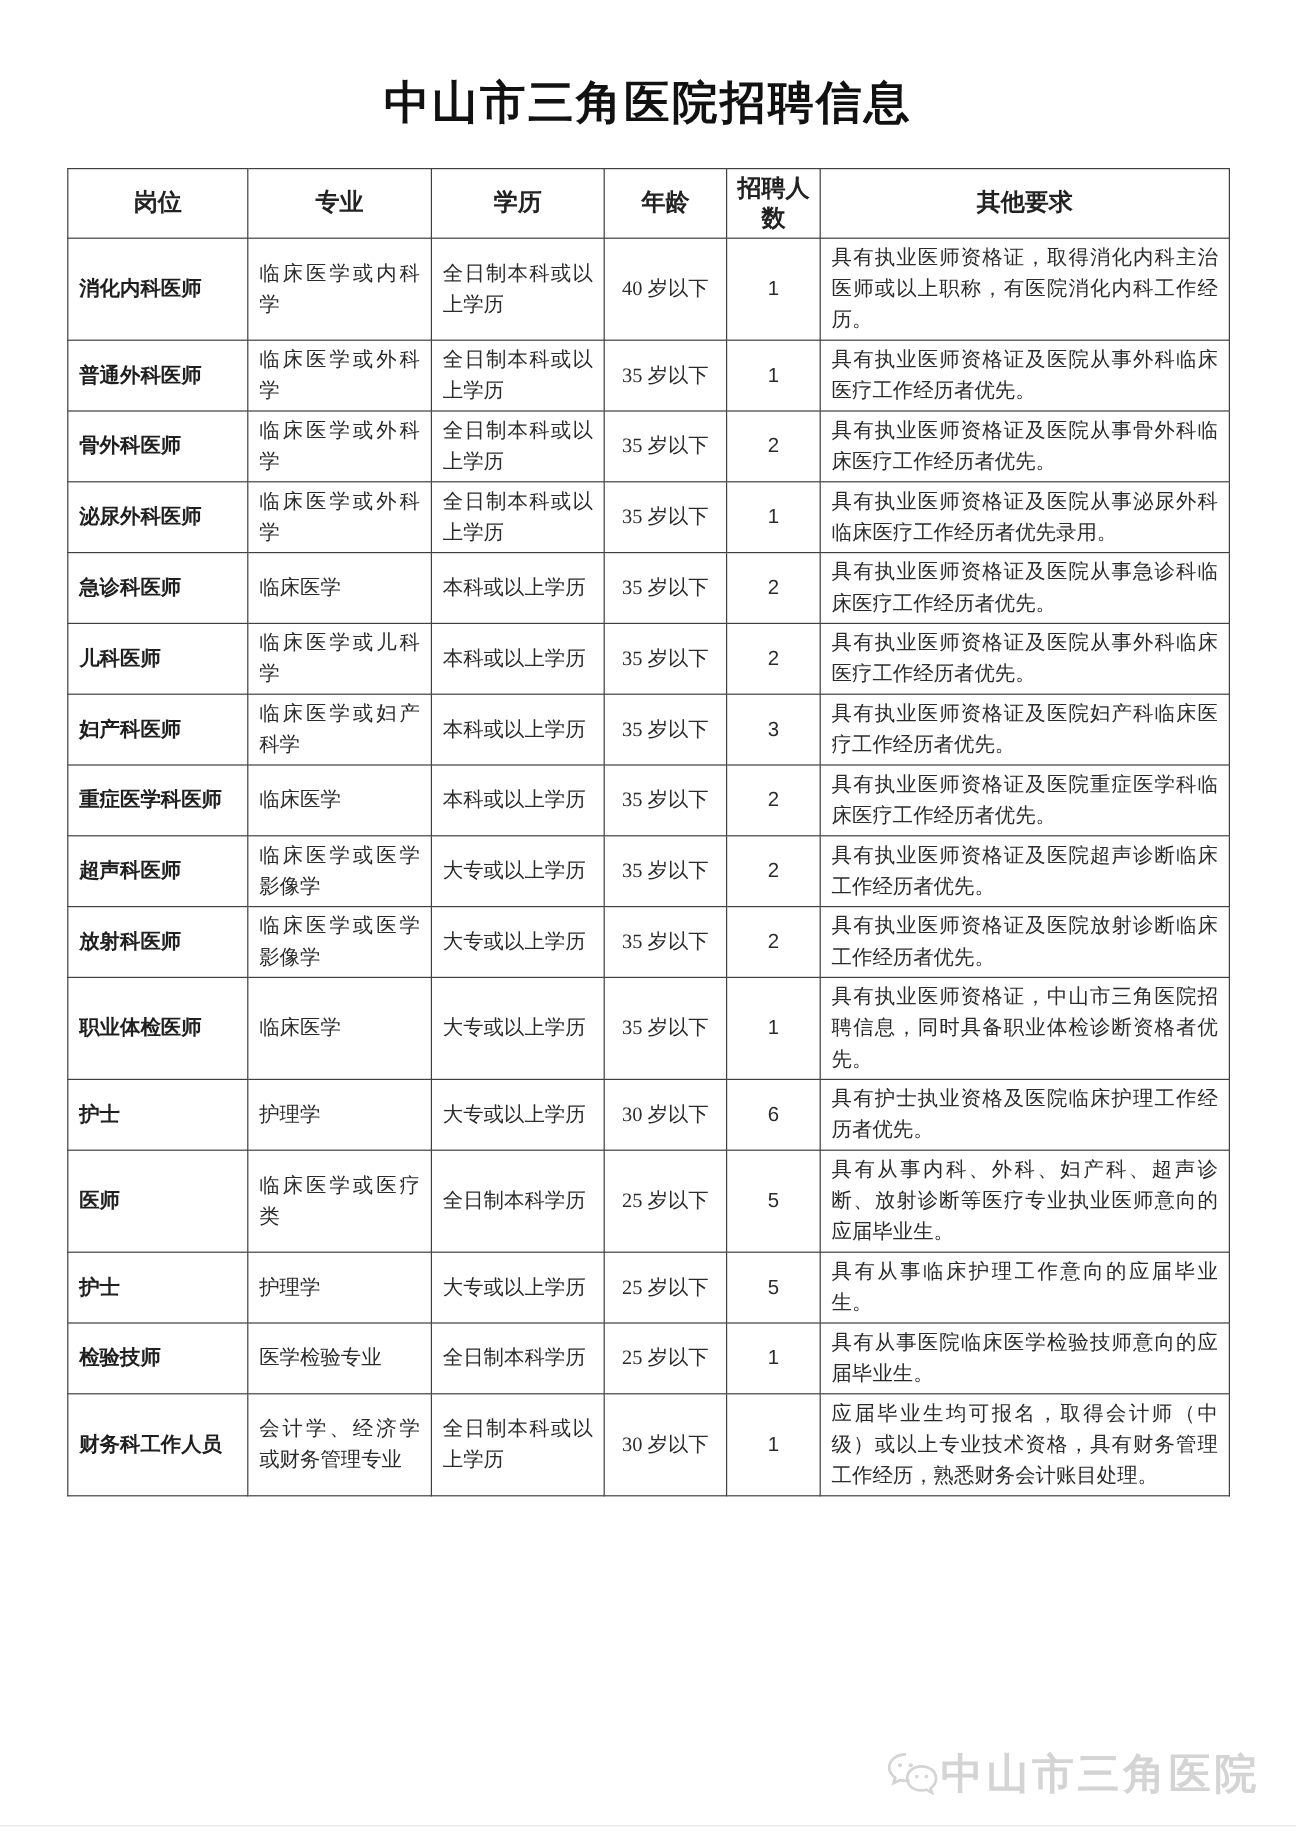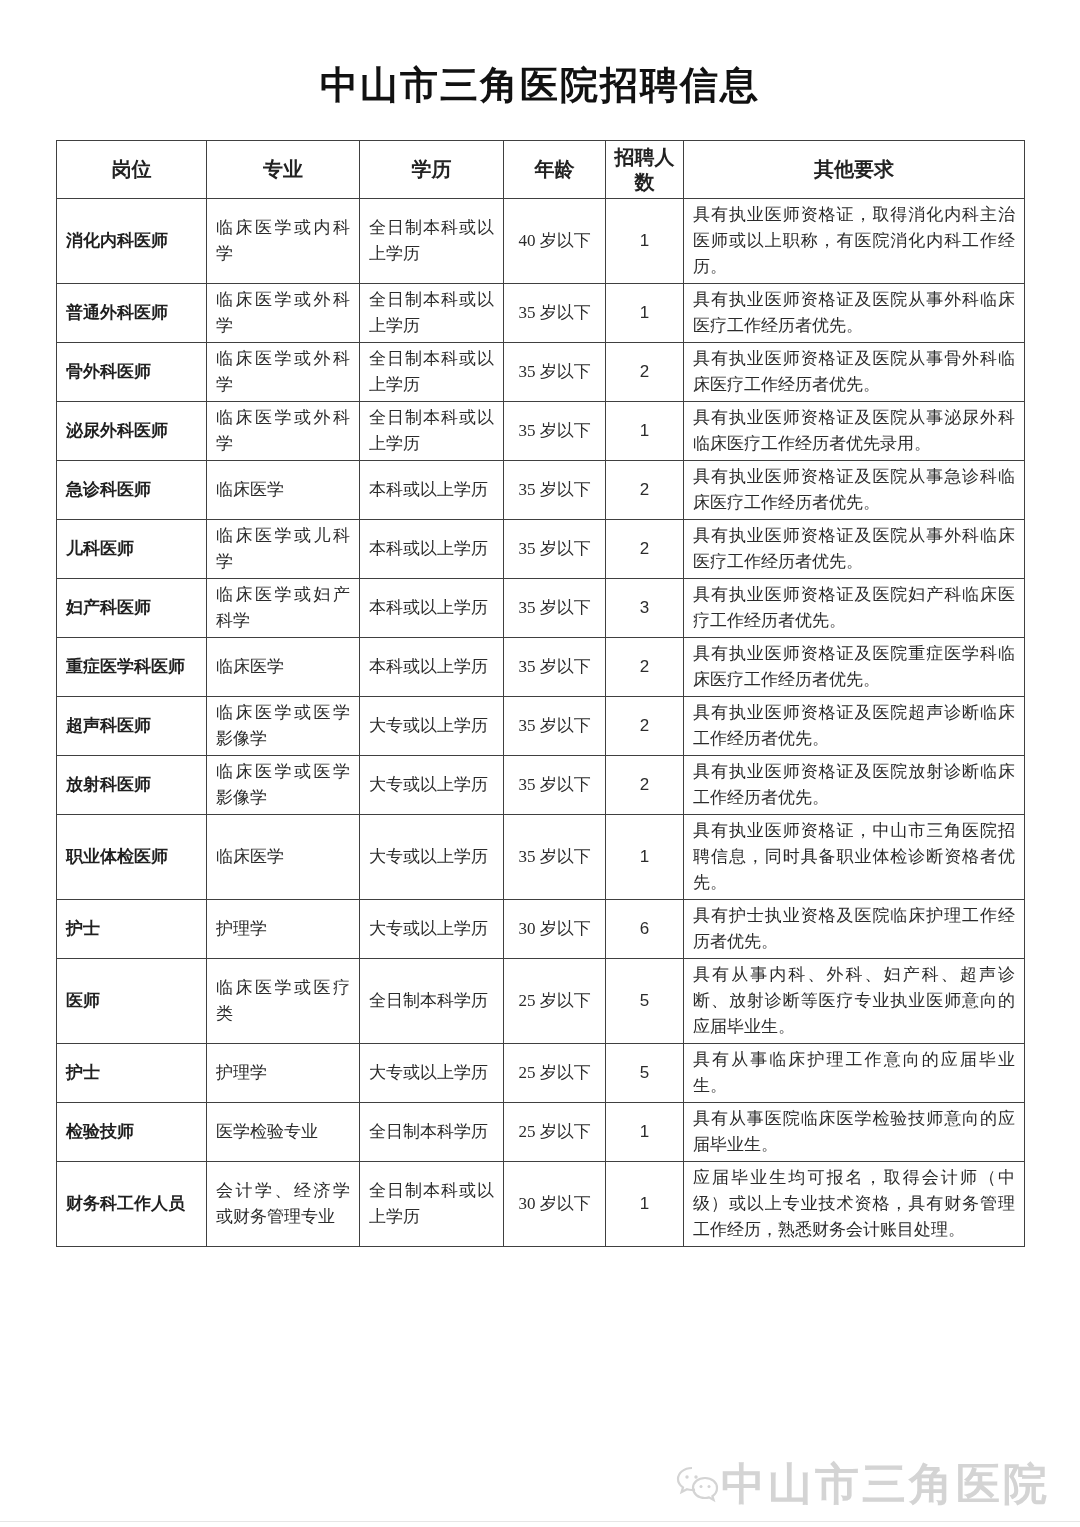--- a/index.html
+++ b/index.html
@@ -28,21 +28,21 @@
   td.c-pos  { font-weight:bold; color:#1f1f1f; font-size:18px; text-align:left; }
   td.c-major, td.c-edu { text-align:justify; text-justify:inter-character; }
   td.c-age  { text-align:center; white-space:nowrap; }
   td.c-count{ text-align:center; font-family:"Liberation Sans","DejaVu Sans",sans-serif; font-size:17px; }
   td.c-req  { text-align:justify; text-justify:inter-character; }
 
   .watermark {
     position:absolute; top:1455px; right:30px;
     display:flex; align-items:center; gap:0;
     color:#d4d4d4; font-family:"Liberation Sans","DejaVu Sans",sans-serif;
-    font-size:44px; font-weight:bold; letter-spacing:3px;
+    font-size:35px; font-weight:bold; letter-spacing:3px;
   }
   .watermark svg { display:block; }
 
   .bottom-rule {
     position:absolute; left:0; top:1521px; width:1080px; height:0;
     border-top:1px solid #e6e6e6;
   }
 </style>
 </head>
 <body>

